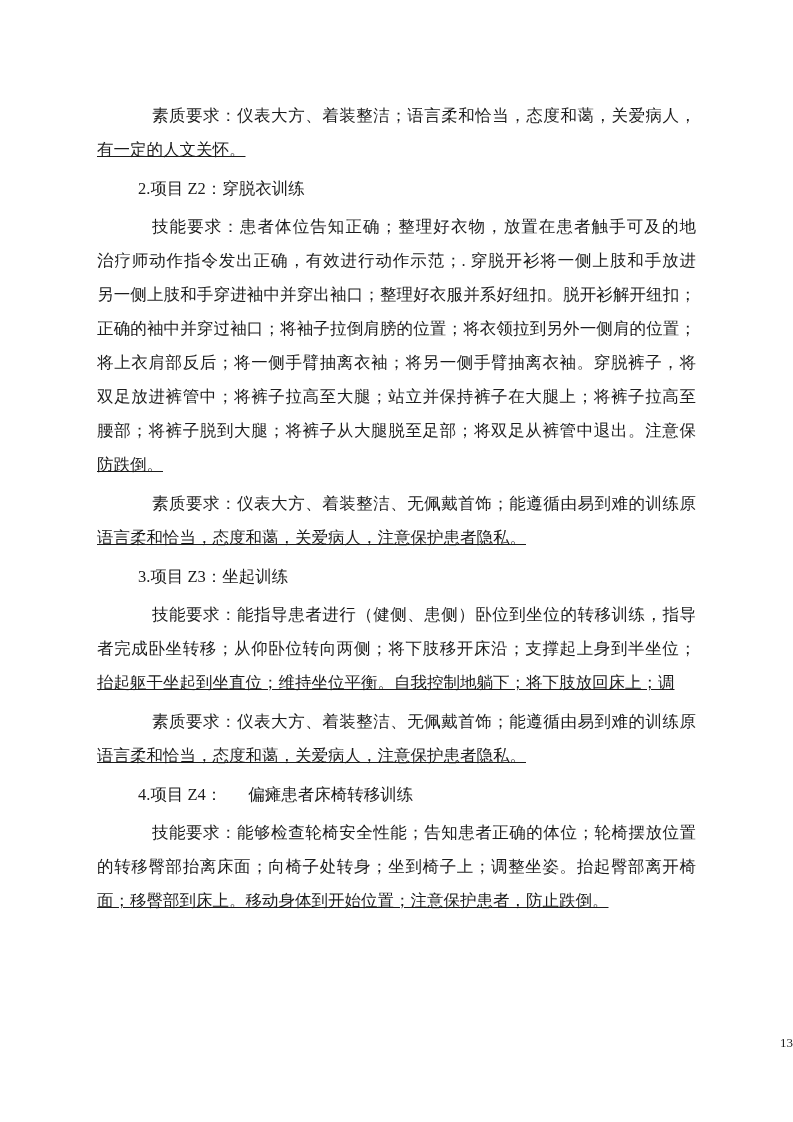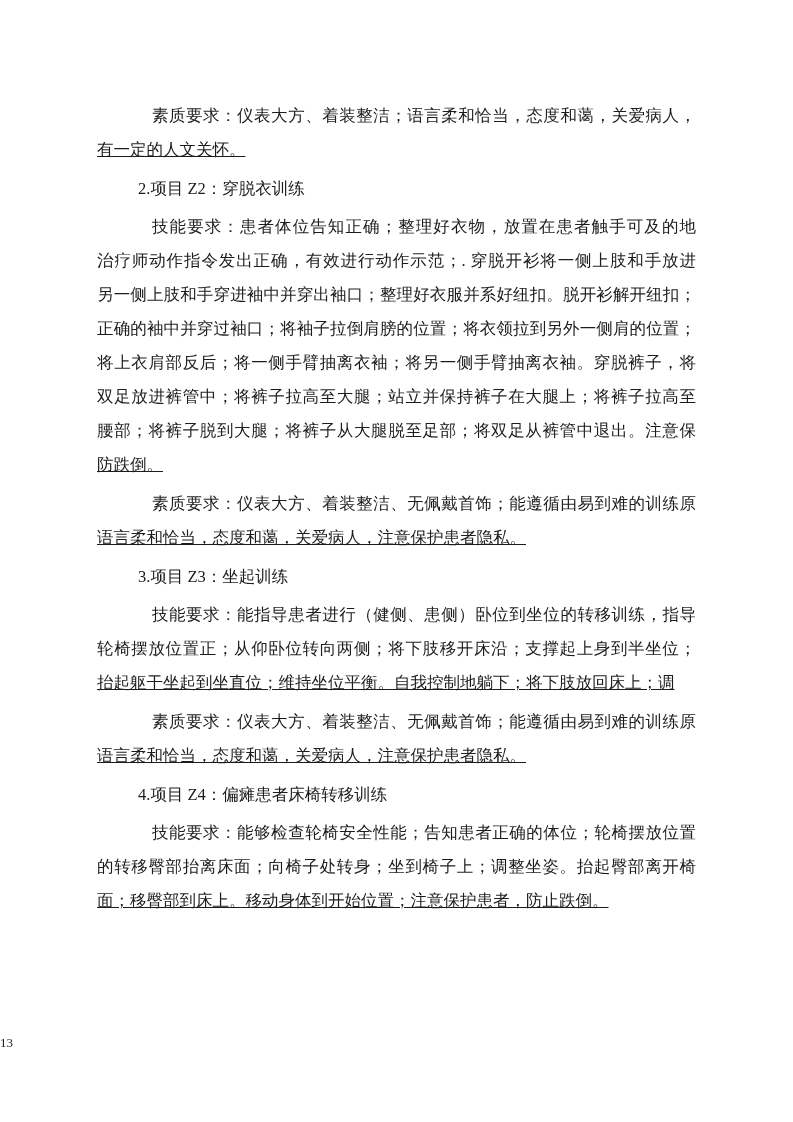--- a/index.html
+++ b/index.html
@@ -37,27 +37,27 @@
   .para .line:last-child { text-align-last: left; text-decoration: underline; }
   .heading {
     font-size: 16.5px;
     line-height: 34px;
     height: 34px;
     padding-left: 41px;
     margin: 5px 0 4px 0;
     text-align: left;
   }
   .heading .heading-title { font-weight: normal; }
-  .heading .heading-title.wide-gap { margin-left: 0; }
+  .heading .heading-title.wide-gap { margin-left: 26px; }
   .footer {
     position: absolute;
     left: 0;
     top: 1033px;
     width: 100%;
-    text-align: left;
+    text-align: right;
     font-size: 13px;
     line-height: 20px;
     color: #1c1c1c;
   }
 </style>
 </head>
 <body>
 
 <div class="page">
   <div class="content">
@@ -76,21 +76,21 @@
         <div class="line">腰部；将裤子脱到大腿；将裤子从大腿脱至足部；将双足从裤管中退出。注意保</div>
         <div class="line">防跌倒。</div>
       </div>
       <div class="para">
         <div class="line">素质要求：仪表大方、着装整洁、无佩戴首饰；能遵循由易到难的训练原则；</div>
         <div class="line">语言柔和恰当，态度和蔼，关爱病人，注意保护患者隐私。</div>
       </div>
       <div class="heading"><span class="heading-prefix">3.项目 Z3：</span><span class="heading-title">坐起训练</span></div>
       <div class="para">
         <div class="line">技能要求：能指导患者进行（健侧、患侧）卧位到坐位的转移训练，指导患</div>
-        <div class="line">轮椅摆放位置正；从仰卧位转向两侧；将下肢移开床沿；支撑起上身到半坐位；</div>
+        <div class="line">者完成卧坐转移；从仰卧位转向两侧；将下肢移开床沿；支撑起上身到半坐位；</div>
         <div class="line">抬起躯干坐起到坐直位；维持坐位平衡。自我控制地躺下；将下肢放回床上；调</div>
       </div>
       <div class="para">
         <div class="line">素质要求：仪表大方、着装整洁、无佩戴首饰；能遵循由易到难的训练原则；</div>
         <div class="line">语言柔和恰当，态度和蔼，关爱病人，注意保护患者隐私。</div>
       </div>
       <div class="heading"><span class="heading-prefix">4.项目 Z4：</span><span class="heading-title wide-gap">偏瘫患者床椅转移训练</span></div>
       <div class="para">
         <div class="line">技能要求：能够检查轮椅安全性能；告知患者正确的体位；轮椅摆放位置正</div>
         <div class="line">的转移臀部抬离床面；向椅子处转身；坐到椅子上；调整坐姿。抬起臀部离开椅</div>

